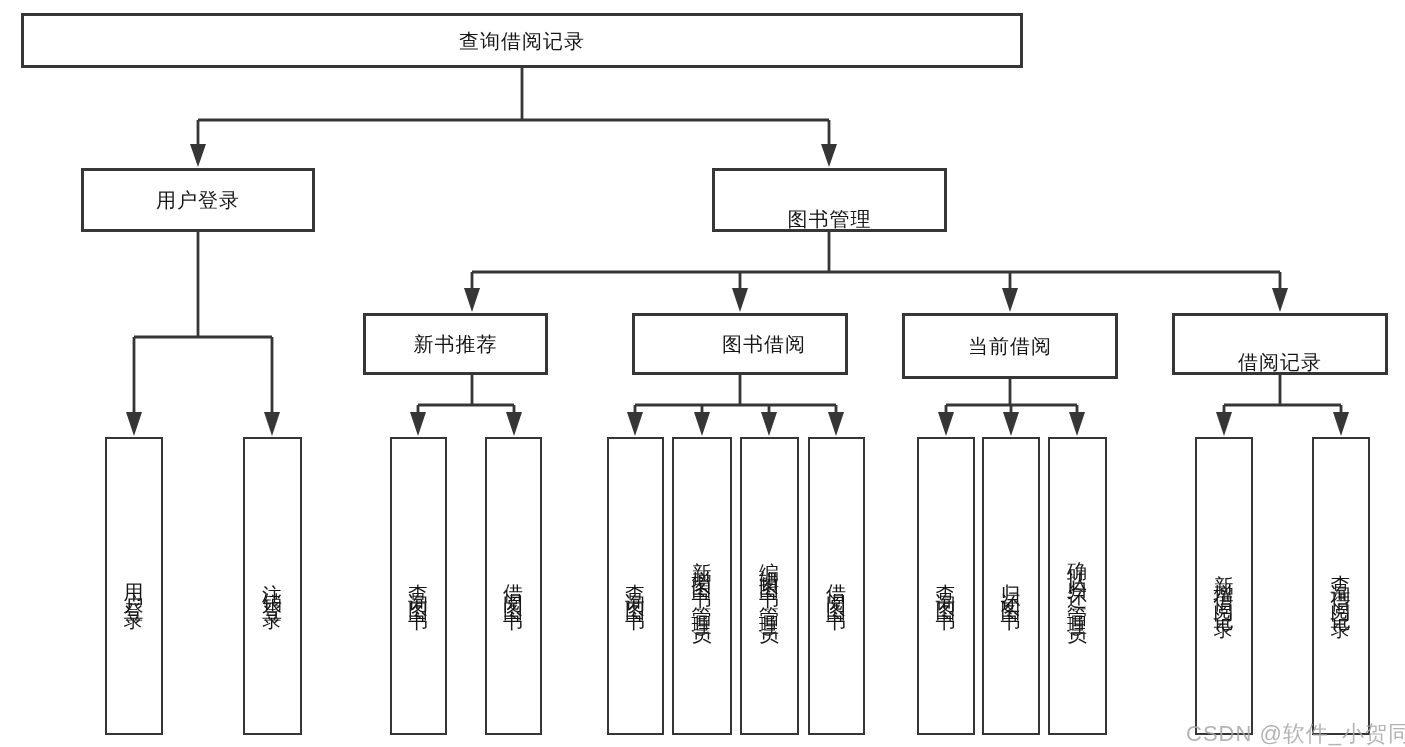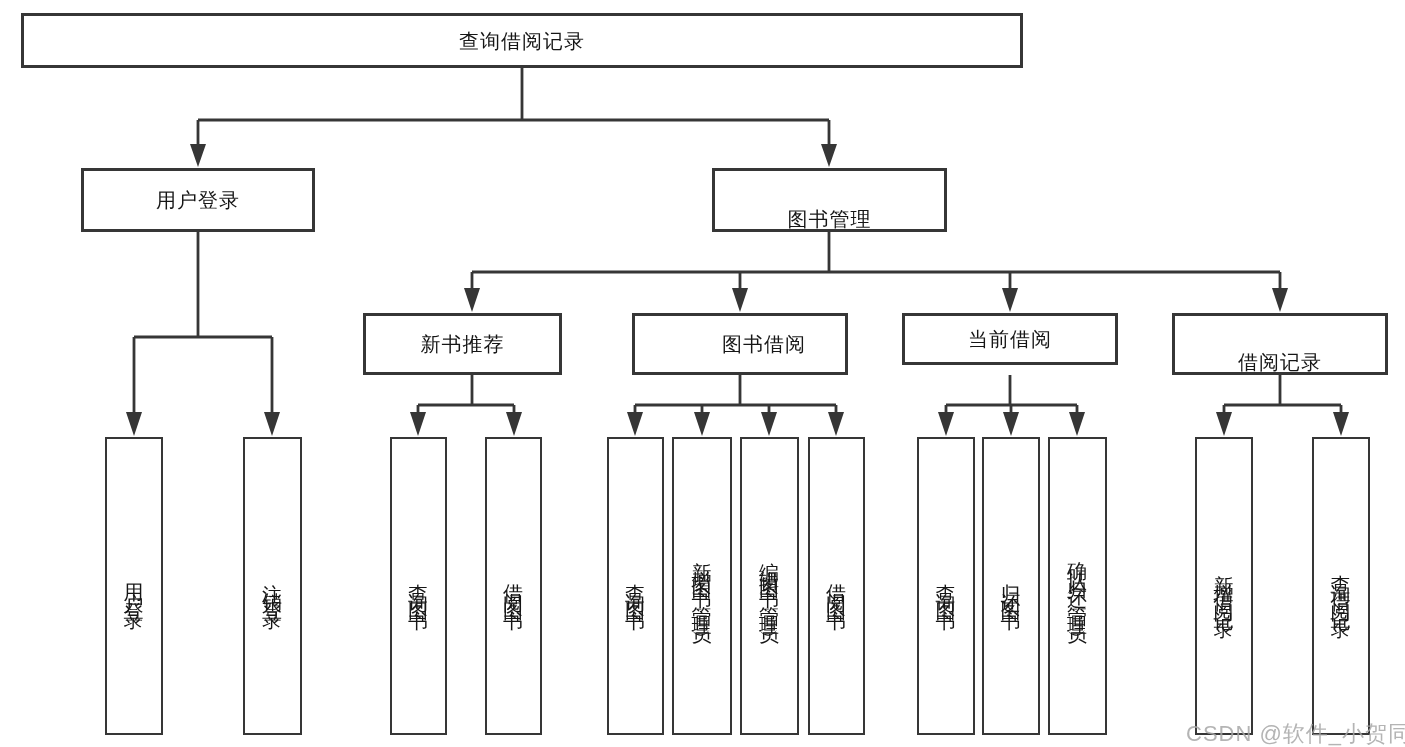--- a/index.html
+++ b/index.html
@@ -123,27 +123,27 @@
     <span>查询借阅记录</span>
   </div>
 
   <div class="box" style="left:81px;top:168px;width:234px;height:64px;">
     <span>用户登录</span>
   </div>
   <div class="box" style="left:712px;top:168px;width:235px;height:64px;align-items:flex-end;">
     <span>图书管理</span>
   </div>
 
-  <div class="box" style="left:363px;top:313px;width:199px;height:62px;">
+  <div class="box" style="left:363px;top:313px;width:185px;height:62px;">
     <span>新书推荐</span>
   </div>
   <div class="box" style="left:632px;top:313px;width:216px;height:62px;padding-left:48px;">
     <span>图书借阅</span>
   </div>
-  <div class="box" style="left:902px;top:313px;width:216px;height:52px;">
+  <div class="box" style="left:902px;top:313px;width:216px;height:66px;">
     <span>当前借阅</span>
   </div>
   <div class="box" style="left:1172px;top:313px;width:216px;height:62px;align-items:flex-end;">
     <span>借阅记录</span>
   </div>
 
   <div class="box leaf" style="left:105px;top:437px;width:58px;height:298px;">
     <span class="vtext">用户登录</span>
   </div>
   <div class="box leaf" style="left:243px;top:437px;width:59px;height:298px;">

